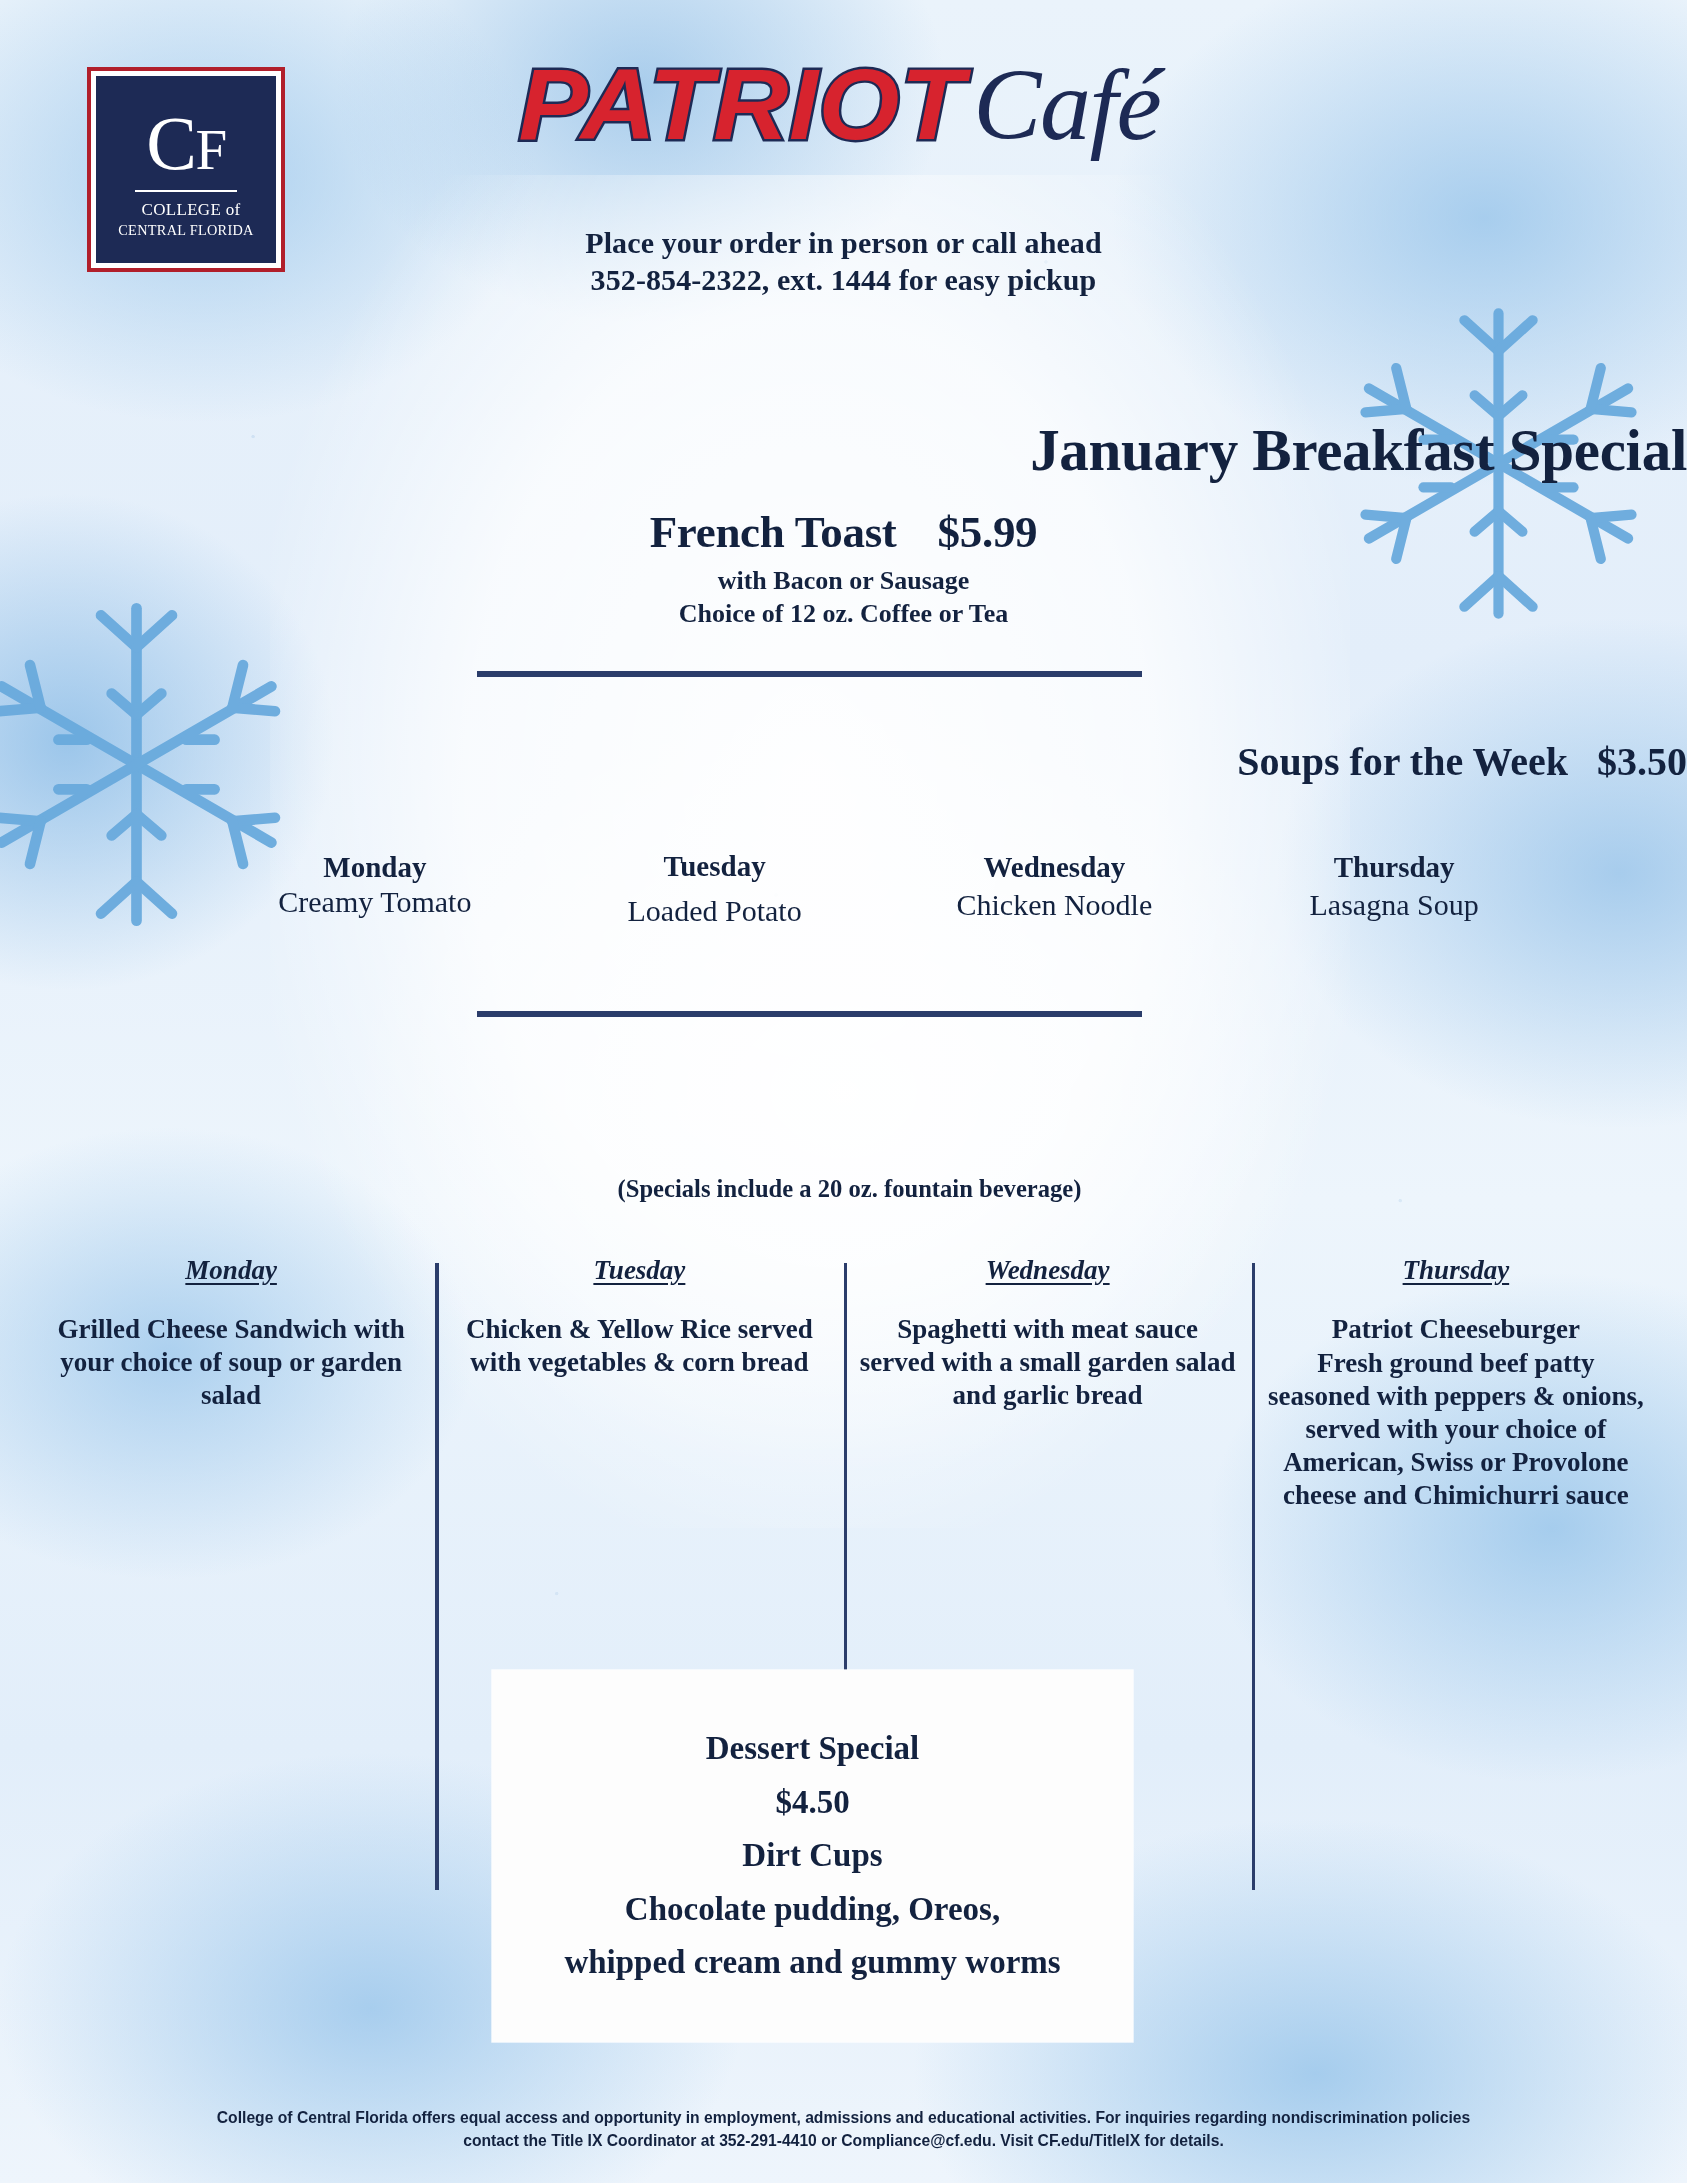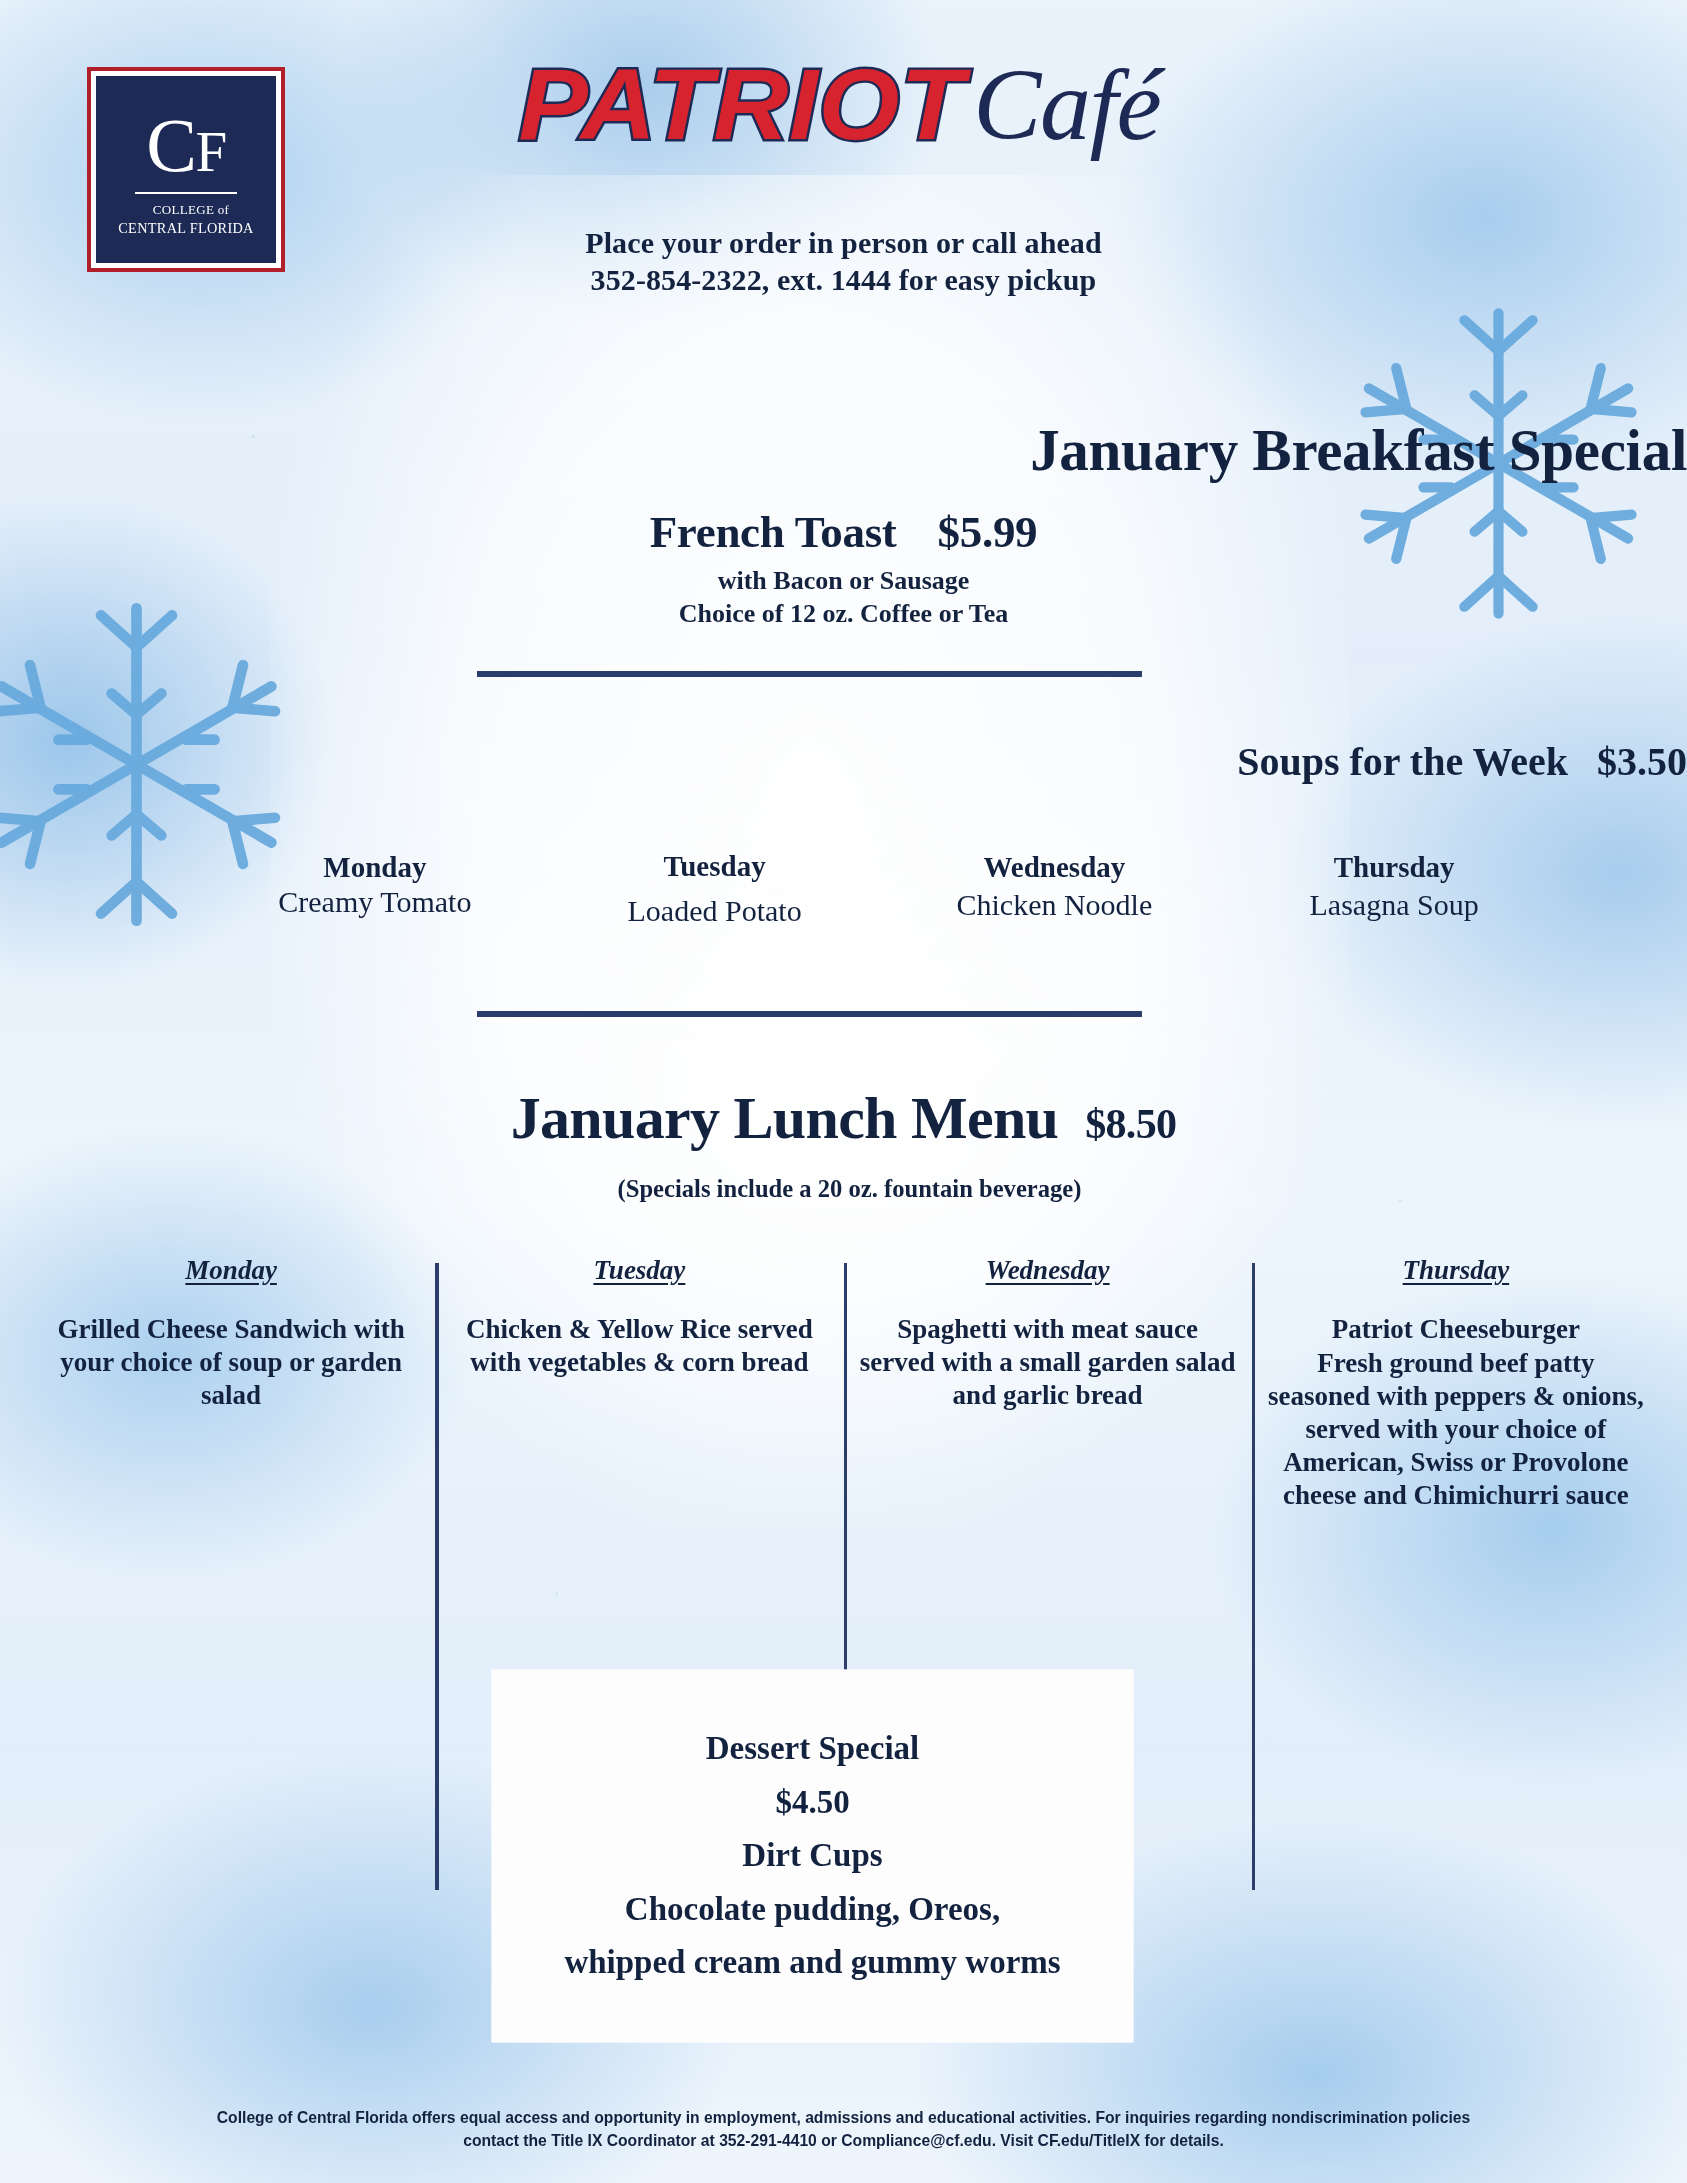--- a/index.html
+++ b/index.html
@@ -81,21 +81,21 @@
   .logo-cf {
     font-family: "Liberation Serif", serif;
     font-size: 76px;
     line-height: .95;
     letter-spacing: -1.4px;
     font-weight: 400;
     margin-top: 6.8px;
   }
   .logo-cf .f { font-size: 57px; }
   .logo-rule { width: 102px; height: 1.4px; background: #fff; margin: 11px 0 8.2px; }
-  .logo-sub1 { font-size: 13px; letter-spacing: 0.3px; margin-left: 10px; }
+  .logo-sub1 { font-size: 17px; letter-spacing: 0.3px; margin-left: 10px; }
   .logo-sub2 { font-size: 14.3px; letter-spacing: 0.3px; margin-top: 2px; }
 
   
   .masthead {
     position: absolute;
     left: 0; right: 0; top: 46px;
     text-align: center;
     white-space: nowrap;
   }
   .word-patriot {
@@ -395,23 +395,20 @@
       <div class="soup-name">Chicken Noodle</div>
     </div>
     <div class="soup-col">
       <div class="soup-day">Thursday</div>
       <div class="soup-name">Lasagna Soup</div>
     </div>
   </div>
 
   <div class="divider divider-2"></div>
 
-  <div class="lunch-title">
-    <span>January Lunch Menu</span><span class="price">$8.50</span>
-  </div>
   <div class="lunch-note">(Specials include a 20 oz. fountain beverage)</div>
 
   <div class="lunch-grid">
     <div class="lunch-col">
       <div class="lunch-day">Monday </div>
       <div class="lunch-desc">Grilled Cheese Sandwich with your choice of soup or garden salad</div>
     </div>
     <div class="lunch-col">
       <div class="lunch-day">Tuesday </div>
       <div class="lunch-desc">Chicken &amp; Yellow Rice served with vegetables &amp; corn bread</div>

